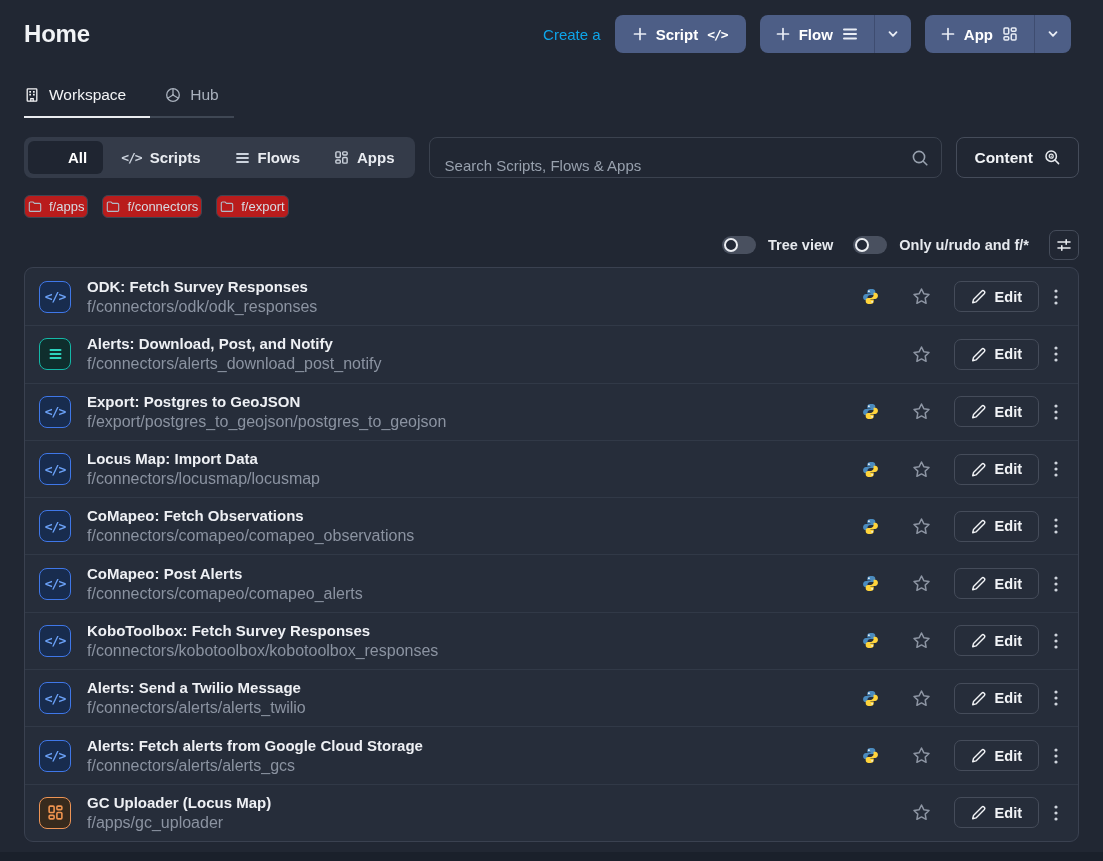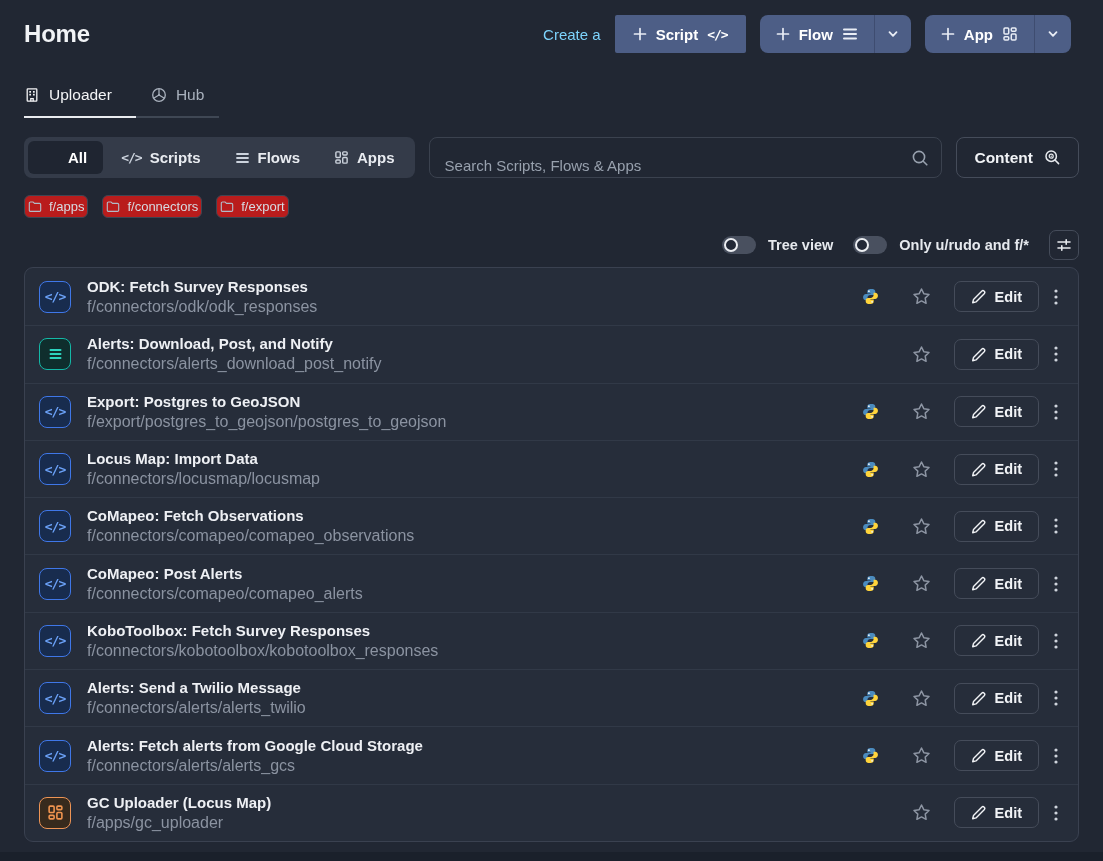--- a/index.html
+++ b/index.html
@@ -13,24 +13,24 @@
   }
   .page { padding: 0; }
 
   
   header {
     display: flex; align-items: center; justify-content: space-between;
     padding: 12px 32px 0 24px; height: 56px;
   }
   .page-title { font-size: 24px; font-weight: 700; letter-spacing: -.2px; }
   .header-actions { display: flex; align-items: center; gap: 14px; }
-  .create-label { color: #7dd3fc; font-size: 15px; margin-right: 0; }
+  .create-label { color: #0ea5e9; font-size: 15px; margin-right: 0; }
   .btn-blue {
     background: #4d5e86; color: #fff; border: none; cursor: pointer;
-    height: 38px; border-radius: 2px; display: inline-flex; align-items: center;
+    height: 38px; border-radius: 8px; display: inline-flex; align-items: center;
     gap: 9px; padding: 0 18px; font-size: 15px; font-weight: 600;
     font-family: inherit;
   }
   .split-btn { display: inline-flex; background: #4d5e86; border-radius: 8px; overflow: hidden; height: 38px; }
   .split-btn .main {
     background: transparent; border: none; color: #fff; cursor: pointer;
     display: inline-flex; align-items: center; gap: 9px; padding: 0 16px;
     font-size: 15px; font-weight: 600; font-family: inherit;
   }
   .split-divider { width: 1px; background: #3e4c70; }
@@ -199,21 +199,21 @@
   <nav class="tabs">
     <div class="tab active">
       <svg width="16" height="16" viewBox="0 0 16 16" fill="none" stroke="currentColor" stroke-width="1.3">
         <rect x="3.2" y="1.8" width="9.6" height="12.4" rx="0.6"></rect>
         <rect x="5.3" y="4" width="1.7" height="1.7" fill="currentColor" stroke="none"></rect>
         <rect x="9" y="4" width="1.7" height="1.7" fill="currentColor" stroke="none"></rect>
         <rect x="5.3" y="6.8" width="1.7" height="1.7" fill="currentColor" stroke="none"></rect>
         <rect x="9" y="6.8" width="1.7" height="1.7" fill="currentColor" stroke="none"></rect>
         <path d="M6.8 14.2v-2.6h2.4v2.6"></path>
       </svg>
-      <span>Uploader</span>
+      <span>Workspace</span>
     </div>
     <div class="tab">
       <svg width="16" height="16" viewBox="0 0 16 16" fill="none" stroke="currentColor" stroke-width="1.3">
         <circle cx="8" cy="8" r="6.3"></circle>
         <path d="M8 8V1.7M8 8l5.4 3.2M8 8 2.6 11.2"></path>
         <circle cx="8" cy="8" r="1.1" fill="currentColor" stroke="none"></circle>
       </svg>
       <span>Hub</span>
     </div>
   </nav>

